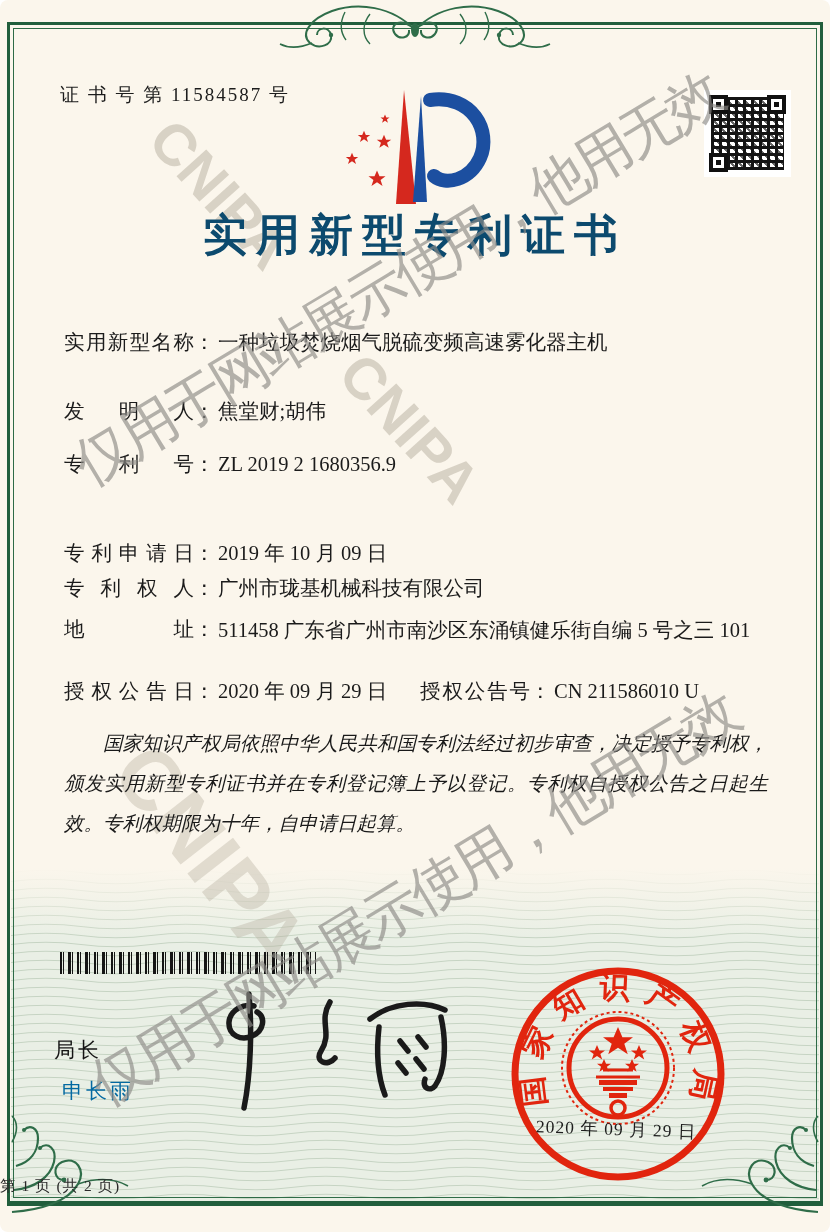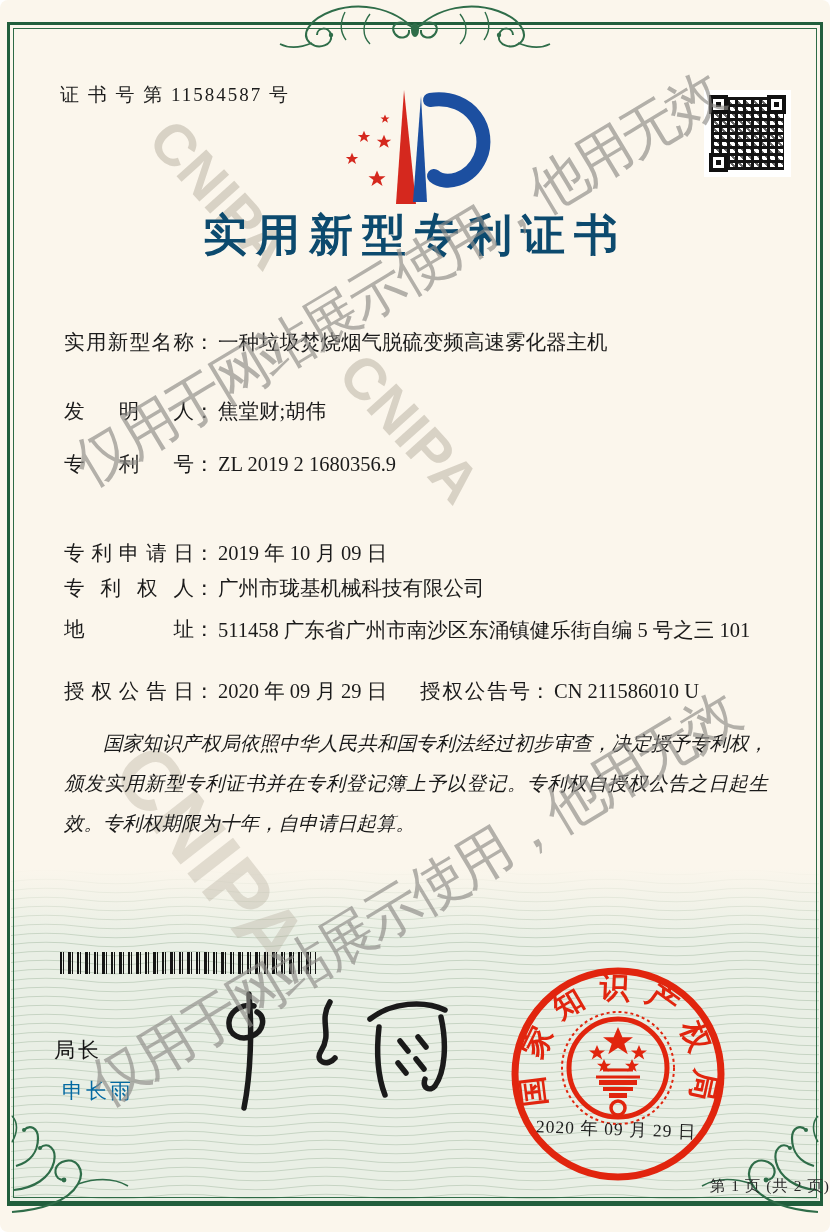--- a/index.html
+++ b/index.html
@@ -48,21 +48,21 @@
   
   .barcode{position:absolute;left:60px;top:952px;width:256px;height:22px;z-index:4;
      background:repeating-linear-gradient(90deg,#151515 0 2px,transparent 2px 3px,#151515 3px 4px,transparent 4px 8px,#151515 8px 11px,transparent 11px 12px,#151515 12px 13px,transparent 13px 17px);}
   .director-label{position:absolute;left:54px;top:1036px;font-size:21px;color:#141414;z-index:4;letter-spacing:3px;}
   .director-name{position:absolute;left:62px;top:1077px;font-size:21px;color:#0369a1;z-index:4;letter-spacing:3px;}
   .signature{position:absolute;left:192px;top:988px;width:275px;height:125px;z-index:4;}
 
   .seal{position:absolute;left:506px;top:962px;width:224px;height:224px;z-index:5;}
   .seal-date{position:absolute;left:536px;top:1117px;font-size:17.5px;color:#1d1d1d;letter-spacing:1px;z-index:6;transform:rotate(2deg);white-space:nowrap;}
 
-  .footer{position:absolute;left:0;right:0;top:1176px;text-align:right;font-size:15.5px;color:#2a2a2a;z-index:4;letter-spacing:1px;}
+  .footer{position:absolute;left:0;right:0;top:1176px;text-align:left;font-size:15.5px;color:#2a2a2a;z-index:4;letter-spacing:1px;}
 
   
   .wm{position:absolute;white-space:nowrap;font-size:57px;color:#8e8c88;opacity:.66;letter-spacing:-4px;transform-origin:0 50%;z-index:7;pointer-events:none;font-family:"Liberation Sans","DejaVu Sans",sans-serif;}
   .wm-a{left:80px;top:432px;transform:rotate(-31deg);}
   .wm-b{left:96px;top:1052px;transform:rotate(-31deg);}
   .wm-brand{position:absolute;white-space:nowrap;color:rgba(182,174,158,.5);font-weight:bold;transform-origin:0 0;z-index:1;pointer-events:none;font-family:"Liberation Sans","DejaVu Sans",sans-serif;}
   .wb1{left:186px;top:106px;font-size:58px;transform:rotate(48deg);}
   .wb2{left:376px;top:340px;font-size:58px;transform:rotate(48deg);}
   .wb3{left:170px;top:726px;font-size:84px;transform:rotate(52deg);opacity:.75;}
 </style>

